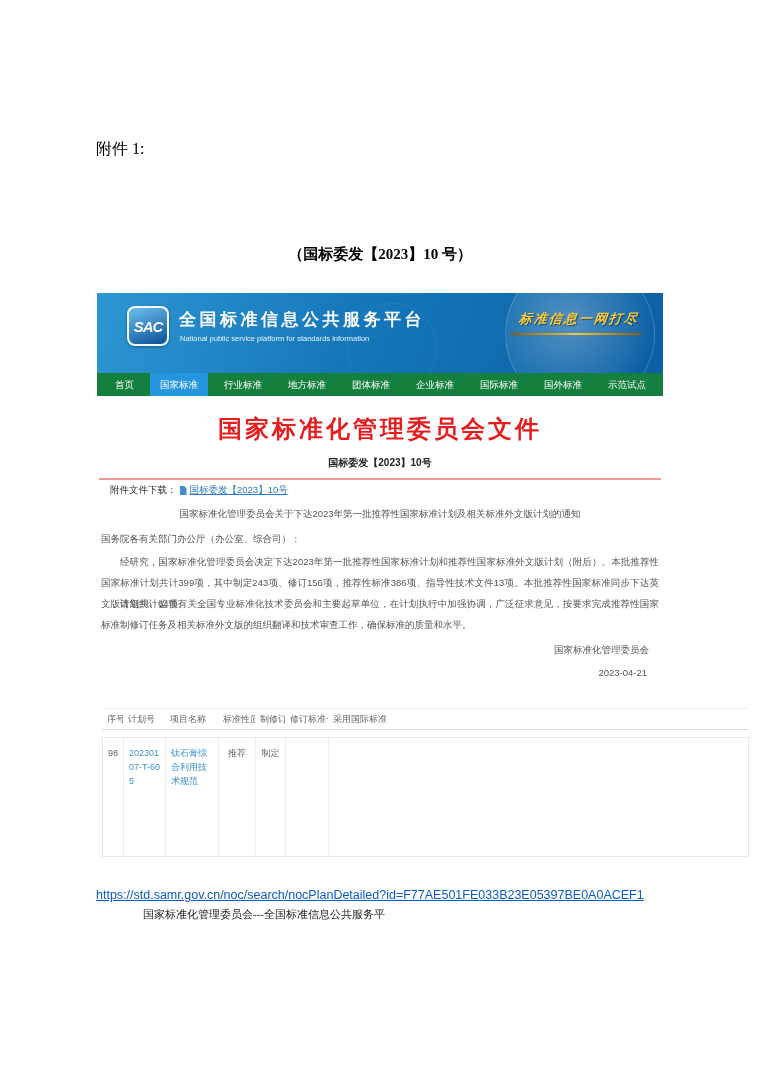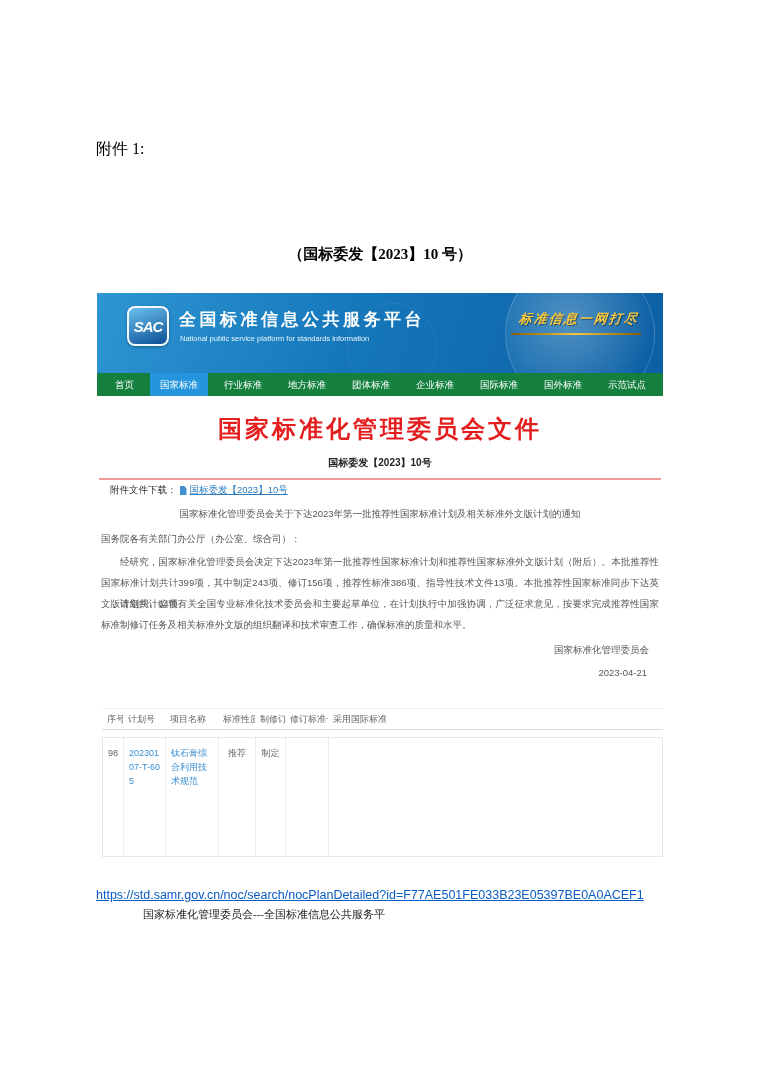--- a/index.html
+++ b/index.html
@@ -62,21 +62,21 @@
   .subject { position:absolute; top:215px; left:0; width:566px; text-align:center;
     font-size:9.5px; color:#555; }
   .salutation { position:absolute; top:240px; left:4px; font-size:9.5px; color:#555; }
   .body-para { position:absolute; left:4px; width:558px; font-size:9.5px; color:#555;
     line-height:21px; text-indent:2em; text-align:justify; }
   .para1 { top:258px; }
   .para2 { top:300px; }
   .signer { position:absolute; top:351px; right:14px; font-size:9.5px; color:#555; }
   .sign-date { position:absolute; top:374px; right:16px; font-size:9.5px; color:#555; }
 
-  .plan-table { position:absolute; top:415px; left:5px; width:561px; }
+  .plan-table { position:absolute; top:415px; left:5px; width:647px; }
   .thead { display:flex; height:22px; align-items:center; border-top:1px solid #efefef;
     border-bottom:1px solid #ddd; }
   .th { font-size:9px; color:#666; padding-left:5px; white-space:nowrap; overflow:hidden; }
   .trow { display:flex; margin-top:7px; border:1px solid #e8e8e8; height:120px; }
   .td { border-right:1px solid #ececec; padding:8px 4px 0 5px; font-size:9px; color:#666;
     word-break:break-all; line-height:14px; }
   .td:last-child { border-right:none; }
   .c0 { width:21px; } .c1 { width:42px; } .c2 { width:53px; } .c3 { width:37px; }
   .c4 { width:30px; } .c5 { width:43px; } .c6 { flex:1; }
   .td.center { text-align:center; padding-left:0; padding-right:0; }

